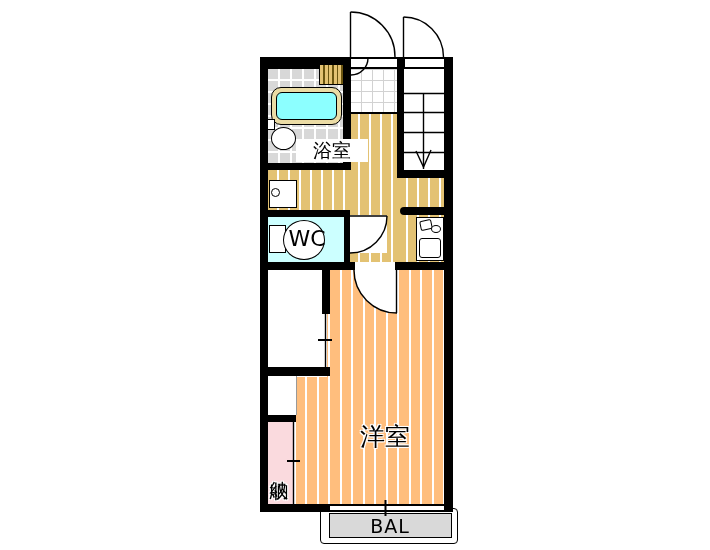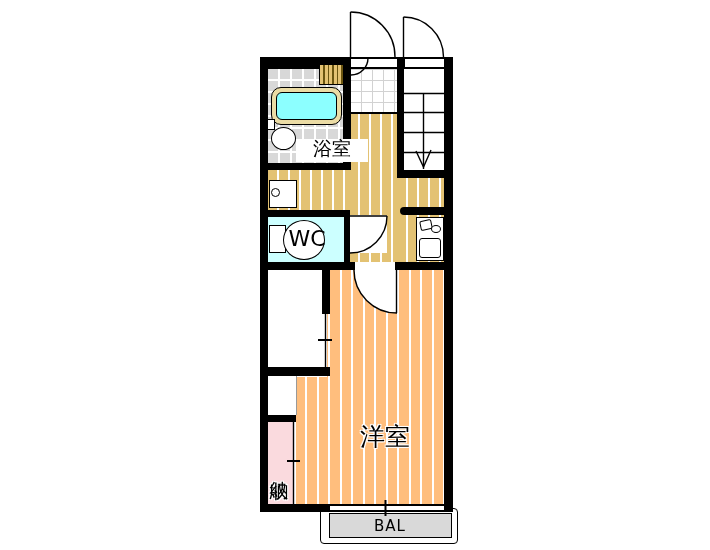--- a/index.html
+++ b/index.html
@@ -114,19 +114,19 @@
     <line class="ln thick" x1="318" y1="340" x2="332" y2="340"></line>
 
     <line class="ln" x1="293.5" y1="422" x2="293.5" y2="504"></line>
     <line class="ln thick" x1="287" y1="461" x2="300" y2="461"></line>
 
     <line x1="296.5" y1="376" x2="296.5" y2="415" stroke="#999" stroke-width="1"></line>
 
     <line class="ln thick" x1="385.5" y1="500" x2="385.5" y2="516"></line>
   </svg>
 
-  <div class="abs label" style="left:296px;top:139px;width:72px;height:23px;background:#fff;font-size:19px;line-height:23px;font-family:Liberation Mono, monospace;">浴室</div>
+  <div class="abs label" style="left:296px;top:139px;width:72px;height:23px;background:#fff;font-size:19px;line-height:23px;">浴室</div>
   <div class="abs label" style="left:287px;top:225px;width:40px;height:27px;font-size:22px;line-height:27px;">WC</div>
   <div class="abs label halo" style="left:355px;top:423px;width:60px;height:27px;font-size:25px;line-height:27px;">洋室</div>
   <div class="abs label halo" style="left:266px;top:440px;width:27px;height:52px;font-size:19px;line-height:27px;writing-mode:vertical-rl;text-orientation:upright;">収納</div>
-  <div class="abs label" style="left:340px;top:514px;width:100px;height:16px;font-size:15px;line-height:24px;letter-spacing:1px;">BAL</div>
+  <div class="abs label" style="left:340px;top:514px;width:100px;height:16px;font-size:19px;line-height:24px;letter-spacing:1px;">BAL</div>
 
 </div>
 
 </body></html>

